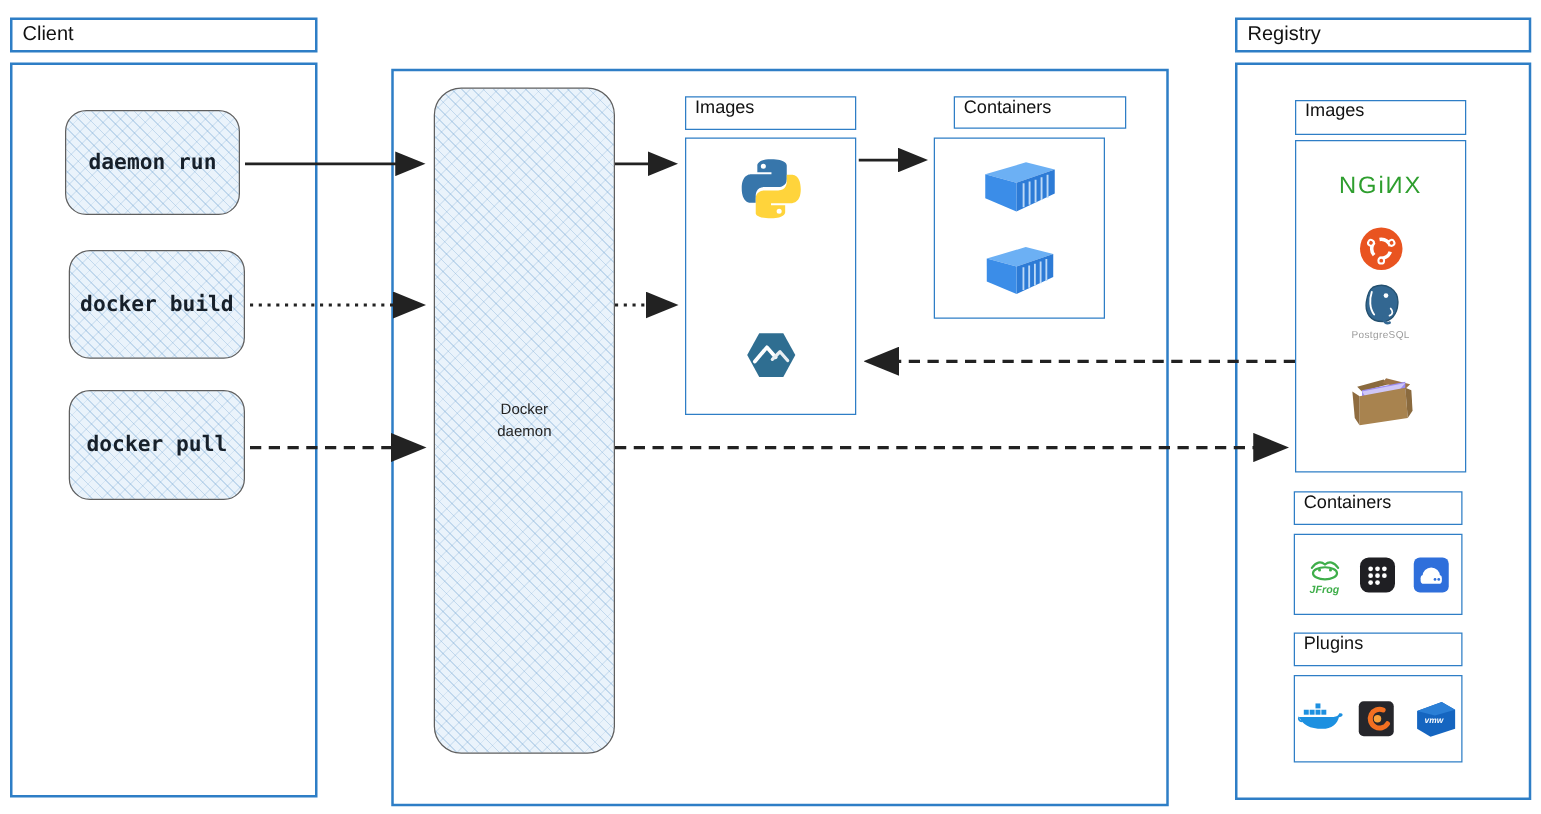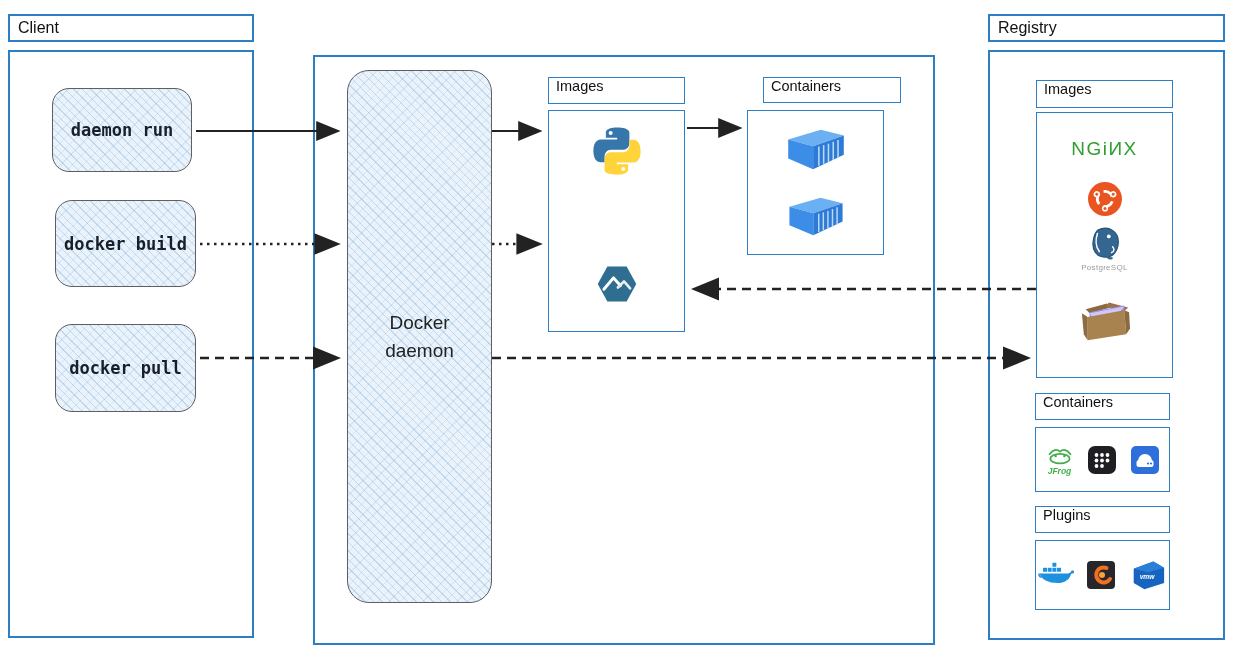--- a/index.html
+++ b/index.html
@@ -33,21 +33,21 @@
     background-image:
       repeating-linear-gradient(45deg, rgba(100,155,205,.30) 0 1px, transparent 1px 6px),
       repeating-linear-gradient(-45deg, rgba(100,155,205,.16) 0 1px, transparent 1px 8px);
     display:flex;align-items:center;justify-content:center;
   }
   .cmd{
     font-family:"DejaVu Sans Mono","Liberation Mono",monospace;
     font-size:17px;font-weight:600;color:#17202a;white-space:nowrap;
   }
   .daemon-label{
-    font-size:19px;color:#222;text-align:center;width:78px;line-height:1.45;
+    font-size:12px;color:#222;text-align:center;width:78px;line-height:1.45;
   }
   .icon-stack{position:absolute;display:flex;flex-direction:column;align-items:center;}
   .icon-row{position:absolute;display:flex;align-items:center;justify-content:center;}
   .redis-wrap{display:flex;align-items:center;gap:7px;}
   .redis-label{font-size:15px;color:#6b6b6b;}
   .nginx-label{font-size:19px;font-weight:normal;color:#2e9e2e;letter-spacing:1.5px;
     font-family:"Liberation Sans",sans-serif;}
   .pg-label{font-size:8px;color:#9a9a9a;margin-top:1px;letter-spacing:.3px;}
   .jfrog-label{font-size:8.5px;color:#3fae4a;font-weight:bold;line-height:1;}
   #arrows{position:absolute;left:0;top:0;z-index:10;pointer-events:none;}
@@ -61,21 +61,21 @@
     <span>Client</span>
   </div>
   <div class="panel-body" style="left:8px;top:50px;width:246px;height:588px;"></div>
 
   <div class="sketch-box" style="left:52px;top:88px;width:140px;height:84px;">
     <span class="cmd">daemon run</span>
   </div>
   <div class="sketch-box" style="left:55px;top:200px;width:141px;height:87px;">
     <span class="cmd">docker build</span>
   </div>
-  <div class="sketch-box" style="left:55px;top:324px;width:141px;height:88px;">
+  <div class="sketch-box" style="left:55px;top:312px;width:141px;height:88px;">
     <span class="cmd">docker pull</span>
   </div>
 
   <div class="panel-body" style="left:313px;top:55px;width:622px;height:590px;"></div>
 
   <div class="sketch-box" style="left:347px;top:70px;width:145px;height:533px;border-radius:22px;">
     <span class="daemon-label">Docker daemon</span>
   </div>
 
   <div class="mini-title" style="left:548px;top:77px;width:137px;height:27px;">

